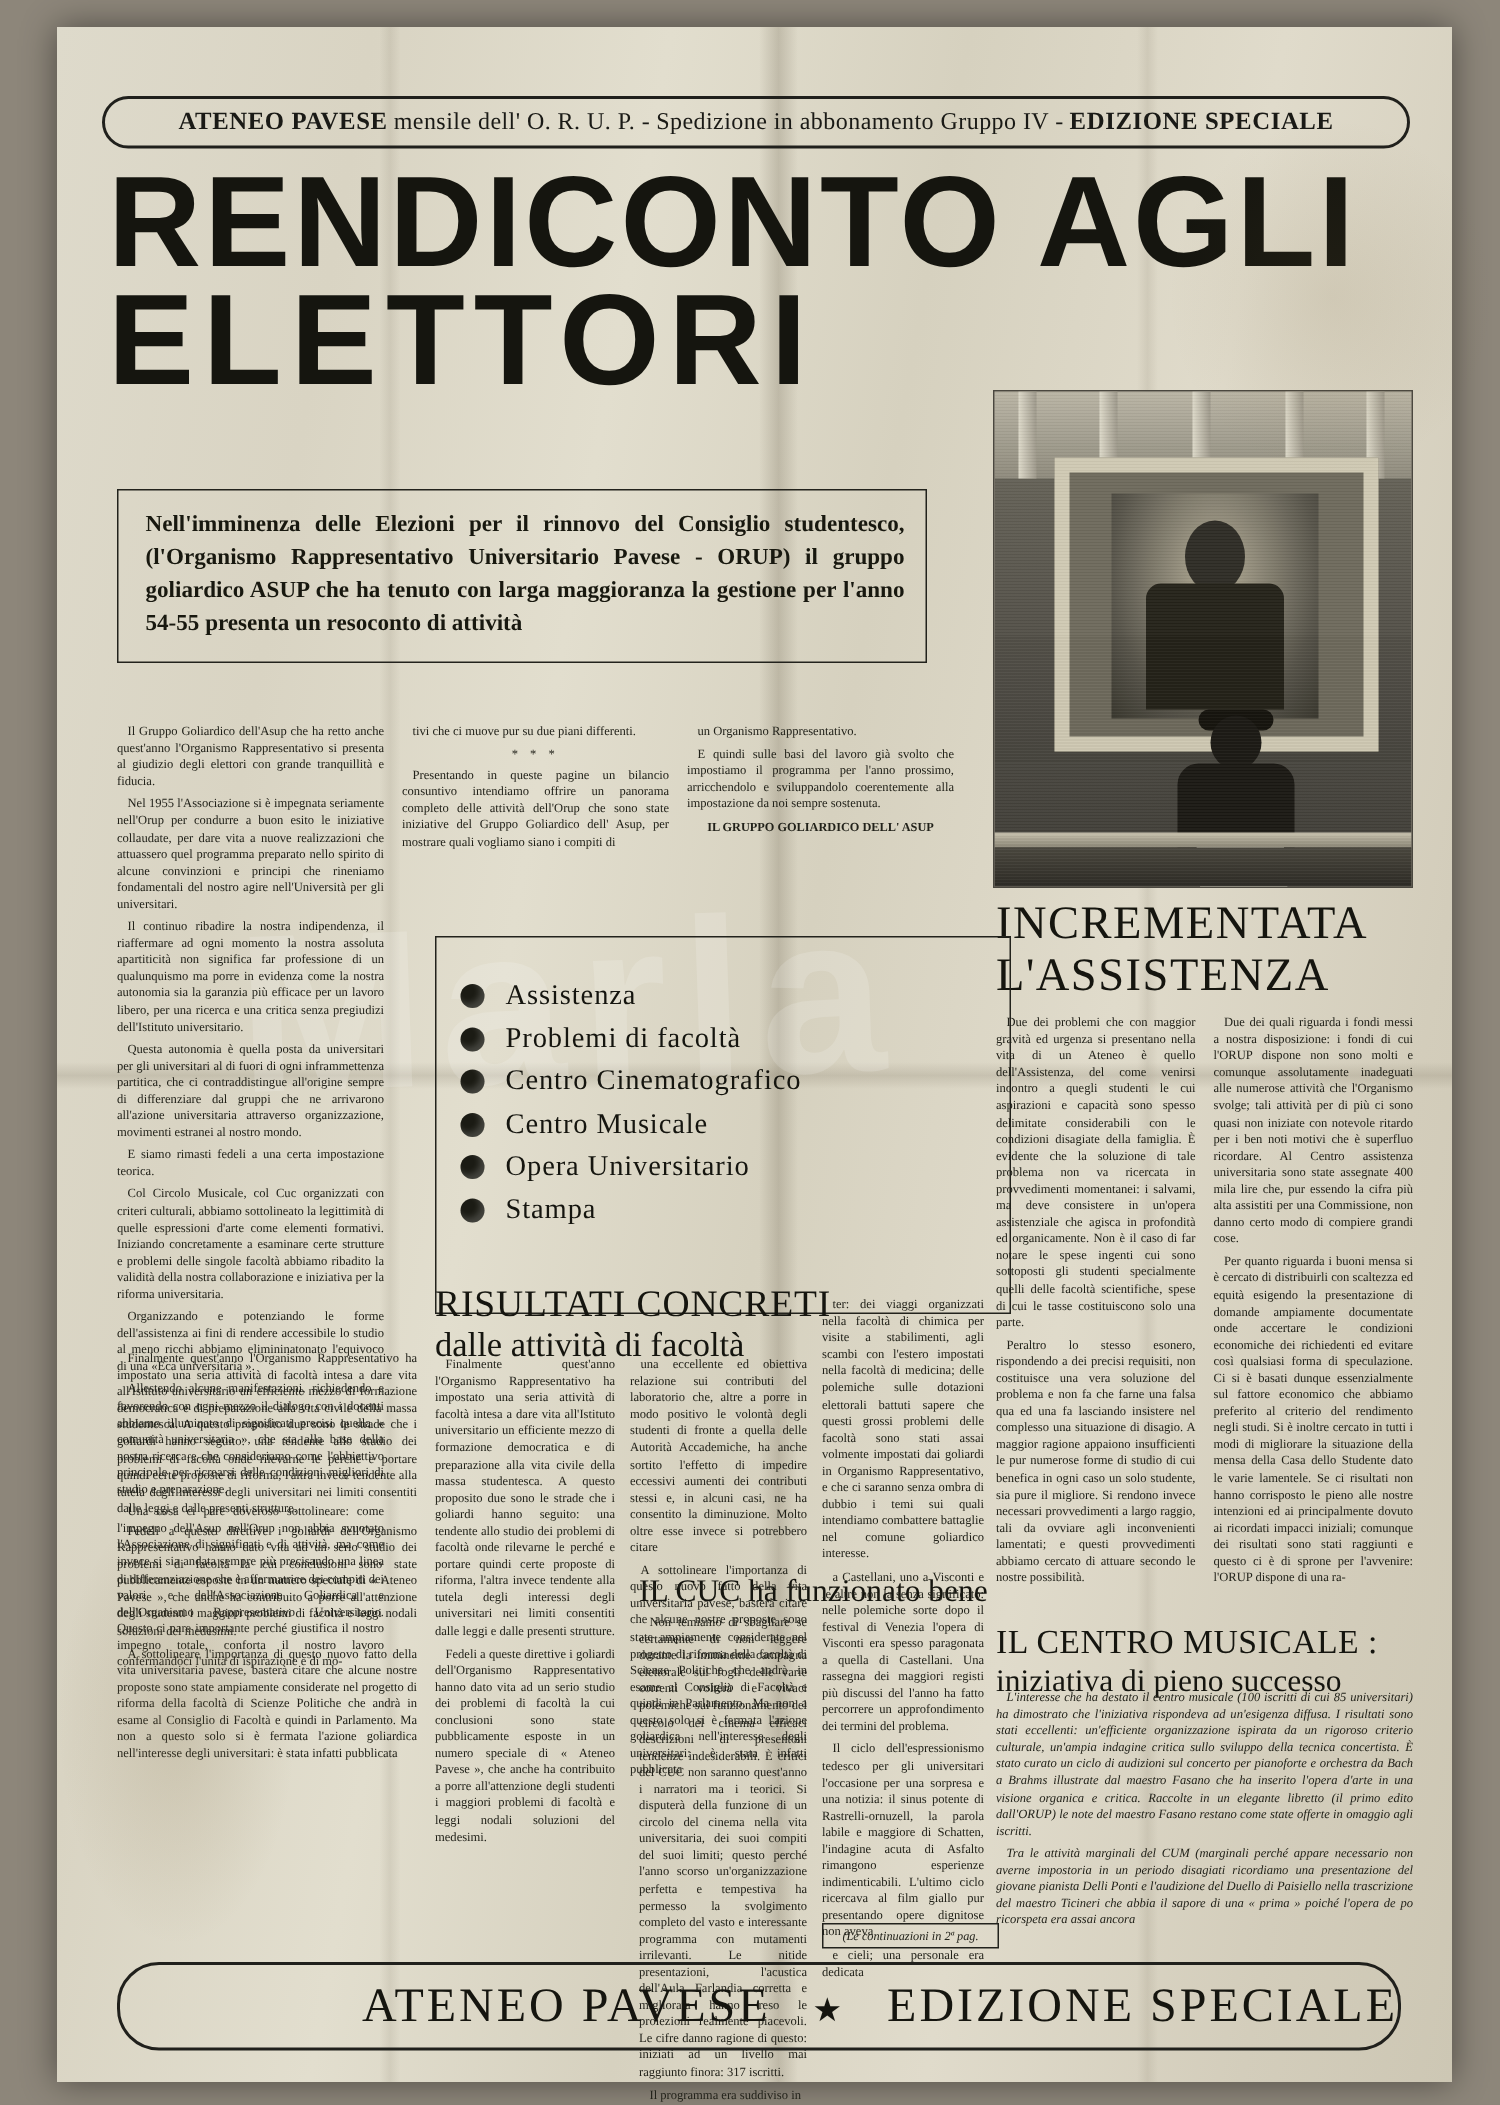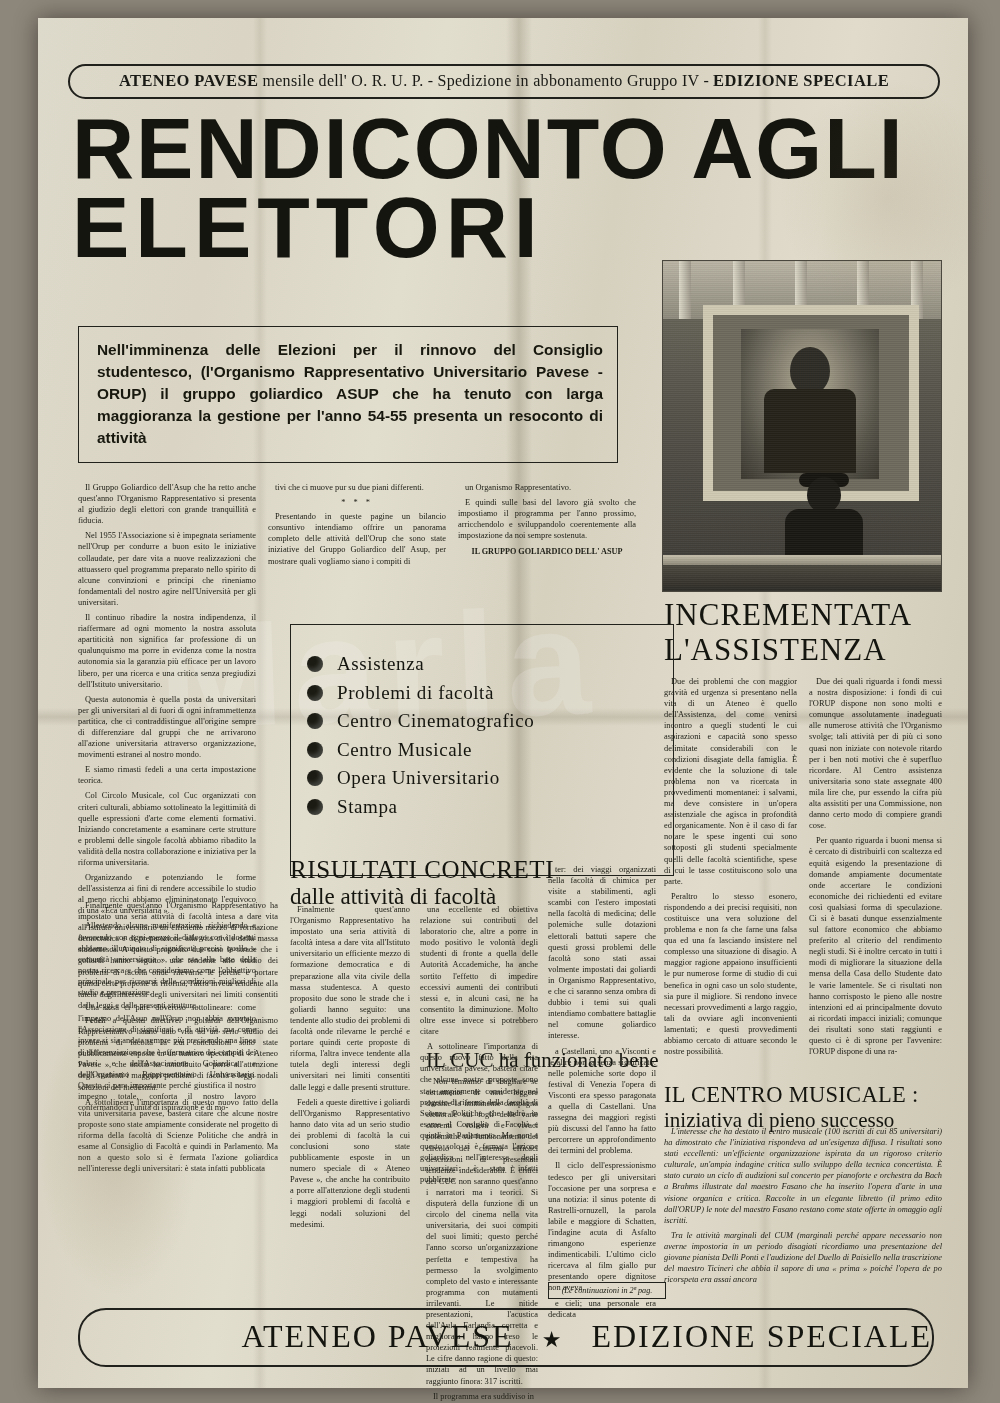--- a/index.html
+++ b/index.html
@@ -52,21 +52,21 @@
     margin-top:10px;
     padding-left:4px;
   }
   .headline .l2{display:block;letter-spacing:6px;}
 
   
   .leadwrap{position:absolute;left:10px;top:262px;width:540px;}
   .leadbox{
     border:1.5px solid #22221c;
     padding:12px 14px 14px 18px;
-    font-family:Liberation Sans, sans-serif;
+    font-family:Liberation Serif, serif;
     font-weight:bold;
     font-size:15.4px;
     line-height:1.42;
     color:#18180f;
     text-align:justify;
   }
 
   
   .photo{
     position:absolute;left:594px;top:196px;width:278px;height:330px;

